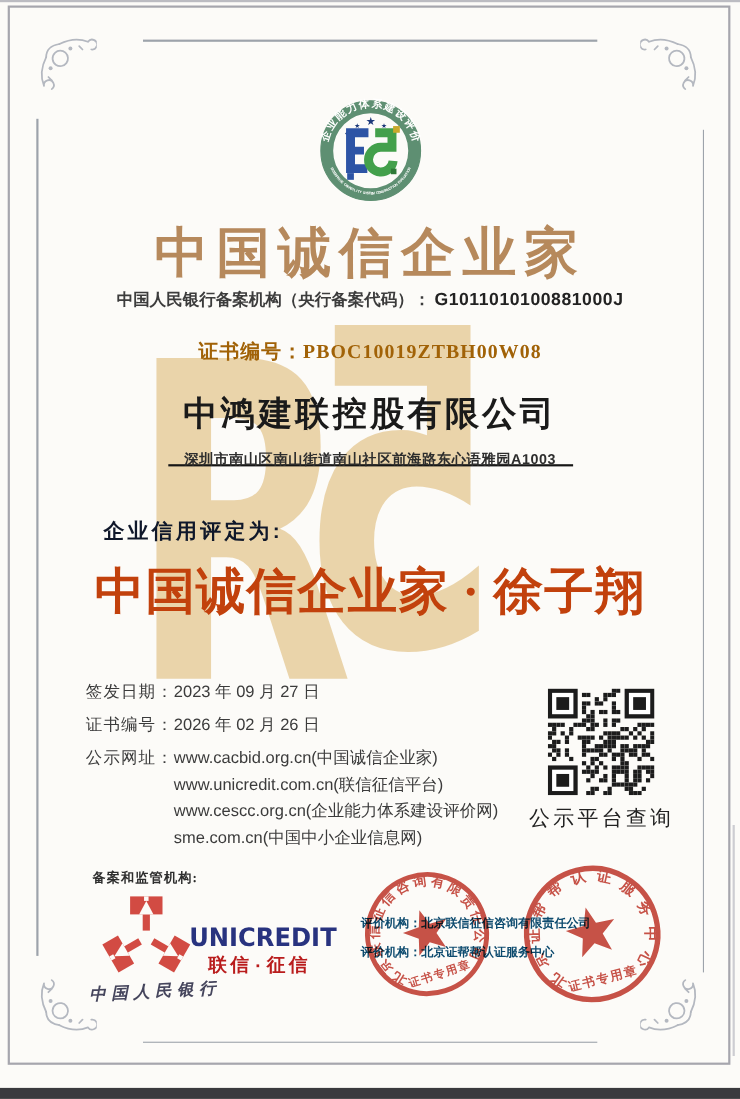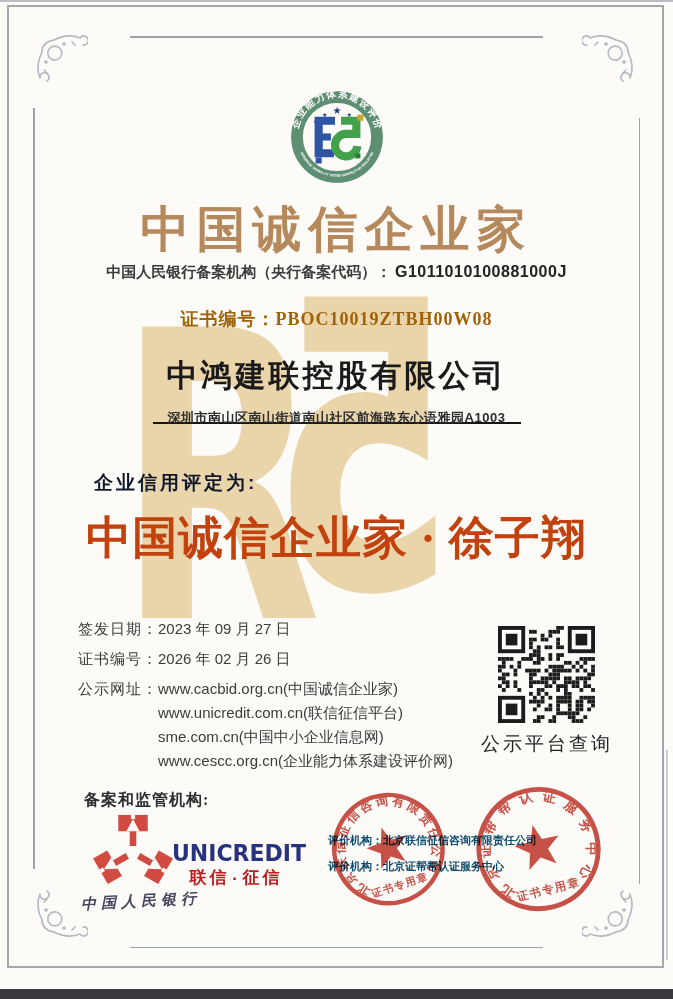--- a/index.html
+++ b/index.html
@@ -39,21 +39,21 @@
   .rating-label{left:94px;top:470px;font-size:19px;font-weight:bold;color:#0f172a;letter-spacing:3px;}
   .rating-value{top:508px;font-size:45px;font-weight:bold;color:#c2410c;letter-spacing:1px;
                 font-family:"Liberation Serif","DejaVu Serif",serif;}
   .info{left:78px;top:620px;font-size:15px;color:#3b3b3b;}
   .info-row{display:flex;margin-bottom:11px;}
   .info-label{letter-spacing:1px;white-space:nowrap;}
   .sites div{margin-bottom:5px;}
   .qr-wrap{left:498px;top:626px;width:97px;height:97px;}
   .qr-caption{left:472px;top:731px;width:150px;text-align:center;font-size:19px;letter-spacing:3px;
               color:#222;font-family:"Liberation Serif","DejaVu Serif",serif;}
-  .reg-label{left:84px;top:790px;font-size:16px;font-weight:bold;color:#2d2d2d;
+  .reg-label{left:84px;top:790px;font-size:12px;font-weight:bold;color:#2d2d2d;
              font-family:"Liberation Serif","DejaVu Serif",serif;letter-spacing:1px;}
   .pboc-logo{left:92px;top:810px;}
   .pboc-name{left:66px;top:892px;width:150px;text-align:center;font-size:15px;font-style:italic;
              font-weight:bold;letter-spacing:5px;color:#45455c;transform:rotate(-3deg);
              font-family:"DejaVu Serif",serif;}
   .unicredit{left:172px;top:841px;width:128px;text-align:center;}
   .unicredit-en{font-size:22px;font-weight:bold;color:#28337f;letter-spacing:0px;
                 font-family:"DejaVu Sans",sans-serif;transform:scaleY(1.05);}
   .unicredit-cn{font-size:17px;font-weight:bold;color:#b91c1c;letter-spacing:3px;margin-top:0;font-family:Liberation Mono, monospace;}
   .agencies{left:328px;top:827px;font-size:11px;font-weight:bold;color:#0c4a6e;line-height:26px;z-index:2;}
@@ -226,22 +226,22 @@
     </div>
     <div class="info-row">
       <span class="info-label">证书编号：</span>
       <span>2026 年 02 月 26 日</span>
     </div>
     <div class="info-row">
       <span class="info-label">公示网址：</span>
       <span class="sites">
         <div>www.cacbid.org.cn(中国诚信企业家)</div>
         <div>www.unicredit.com.cn(联信征信平台)</div>
+        <div>www.cescc.org.cn(企业能力体系建设评价网)</div>
         <div>sme.com.cn(中国中小企业信息网)</div>
-        <div>www.cescc.org.cn(企业能力体系建设评价网)</div>
       </span>
     </div>
   </div>
 
   <div class="abs z2 qr-wrap" id="qr"><svg width="97" height="97" viewBox="0 0 97 97">
         <rect x="0" y="0" width="27.16" height="27.16" fill="#1c1c1c"></rect>
         <rect x="3.88" y="3.88" width="19.4" height="19.4" fill="#fff"></rect>
         <rect x="7.76" y="7.76" width="11.64" height="11.64" fill="#1c1c1c"></rect>
         <rect x="69.84" y="0" width="27.16" height="27.16" fill="#1c1c1c"></rect>
         <rect x="73.72" y="3.88" width="19.4" height="19.4" fill="#fff"></rect>

